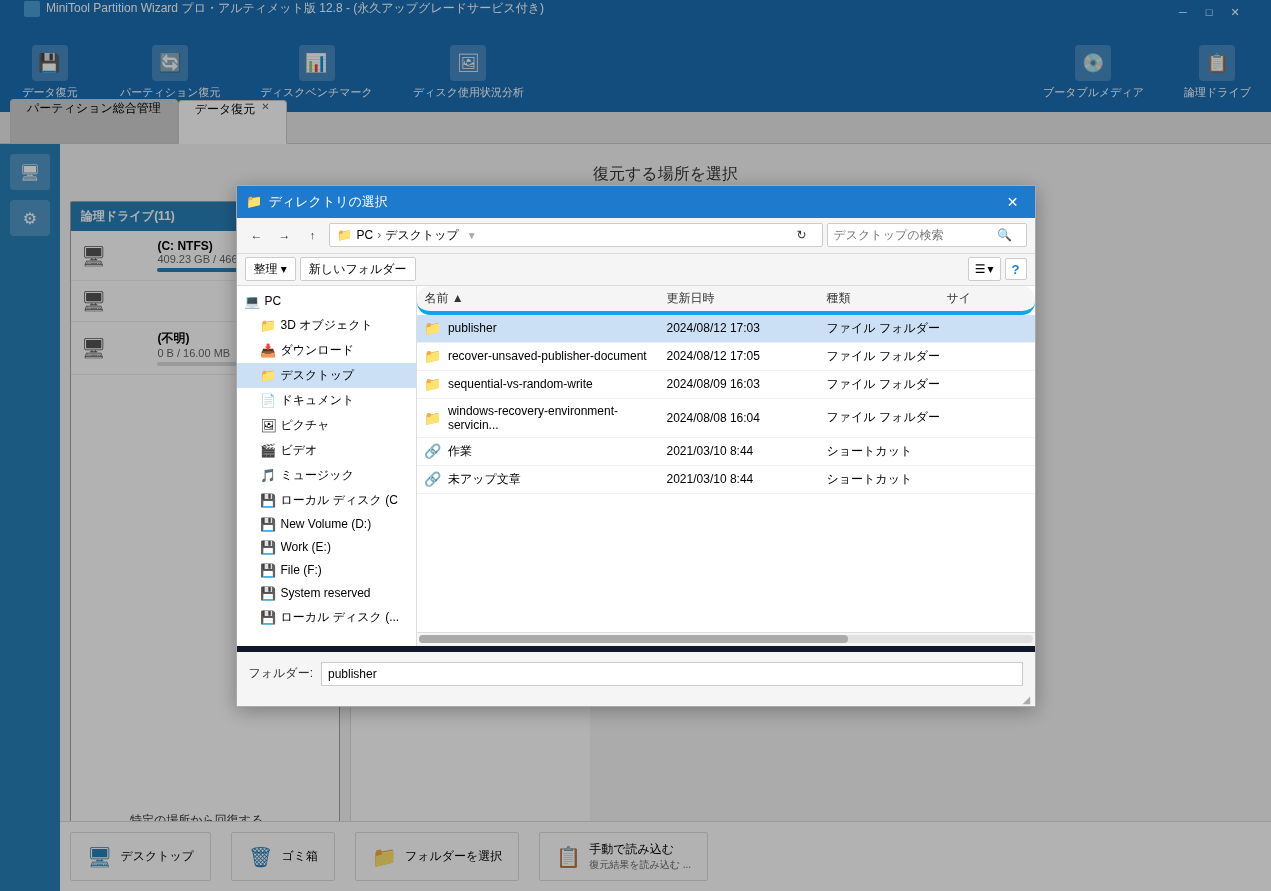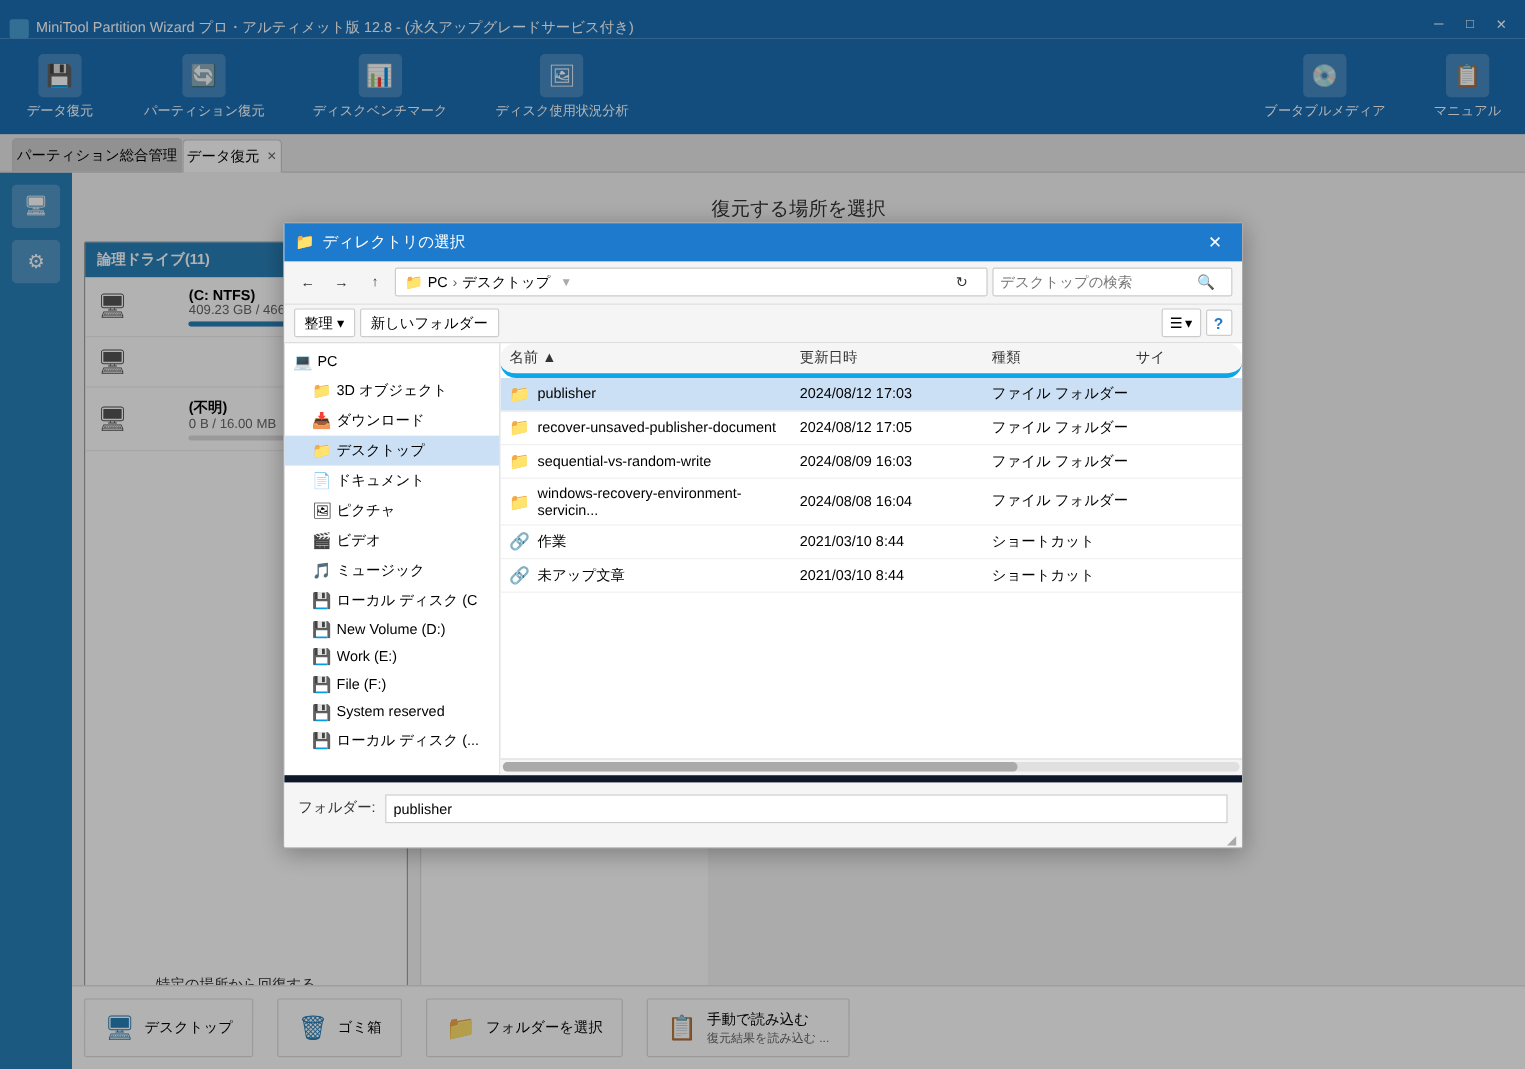--- a/index.html
+++ b/index.html
@@ -4,22 +4,22 @@
   <style>
     * { box-sizing: border-box; margin: 0; padding: 0; }
     body { font-family: 'Meiryo', 'Yu Gothic', sans-serif; font-size: 12px; background: #f0f0f0; width: 1271px; height: 891px; overflow: hidden; }
 
     
     .titlebar {
       background: #1a6fb5;
       color: white;
       height: 32px;
       display: flex;
-      align-items: flex-end;
-      padding: 0 8px;
+      align-items: flex-start;
+      padding: 0 24px;
       justify-content: space-between;
     }
     .titlebar-left { display: flex; align-items: center; gap: 6px; font-size: 12px; }
     .titlebar-icon { width: 16px; height: 16px; background: #4a9fd4; border-radius: 2px; }
     .titlebar-controls { display: flex; gap: 2px; }
     .titlebar-btn { width: 24px; height: 24px; display: flex; align-items: center; justify-content: center; cursor: pointer; color: white; font-size: 11px; }
 
     
     .toolbar {
       background: #1a6fb5;
@@ -38,24 +38,23 @@
     
     .tabbar {
       background: #e8e8e8;
       height: 32px;
       display: flex;
       align-items: flex-end;
       padding-left: 10px;
       border-bottom: 1px solid #ccc;
     }
     .tab {
-      height: 28px;
-      padding: 0 3px;
-      display: flex;
-      align-items: center;
+      height: 44px;
+      padding: 0 16px;
+      display: flex;
       cursor: pointer;
       font-size: 12px;
       border: 1px solid #ccc;
       border-bottom: none;
       background: #d0d0d0;
       border-radius: 4px 4px 0 0;
       gap: 6px;
     }
     .tab.active {
       background: white;
@@ -491,21 +490,21 @@
     <div class="toolbar-icon">🖼</div>
     <span class="toolbar-label">ディスク使用状況分析</span>
   </div>
   <div class="toolbar-right">
     <div class="toolbar-right-item">
       <div class="toolbar-icon">💿</div>
       <span class="toolbar-label">ブータブルメディア</span>
     </div>
     <div class="toolbar-right-item">
       <div class="toolbar-icon">📋</div>
-      <span class="toolbar-label">マニュアル</span>
+      <span class="toolbar-label">論理ドライブ</span>
     </div>
   </div>
 </div>
 
 <div class="tabbar">
   <div class="tab">
     <span>パーティション総合管理</span>
   </div>
   <div class="tab active">
     <span>データ復元</span>

